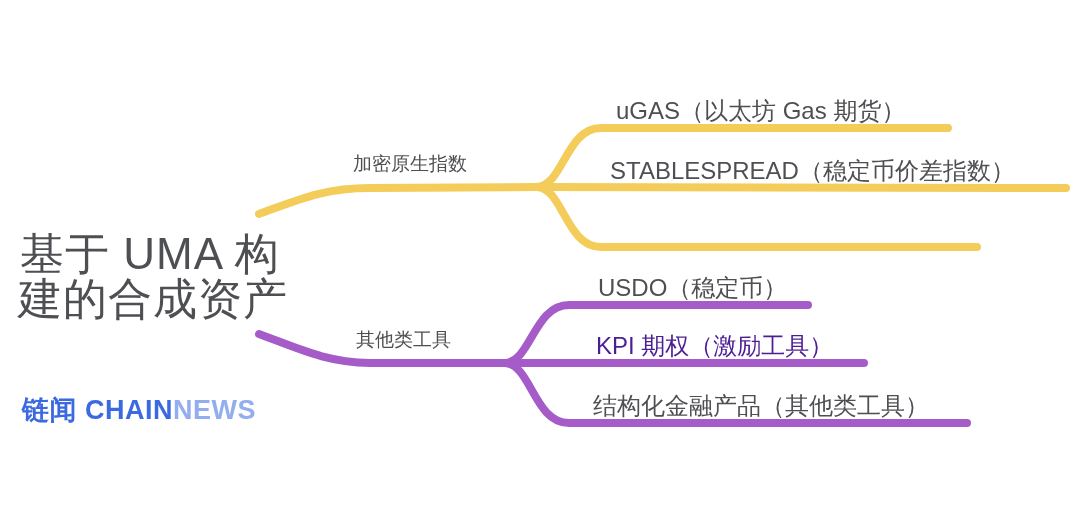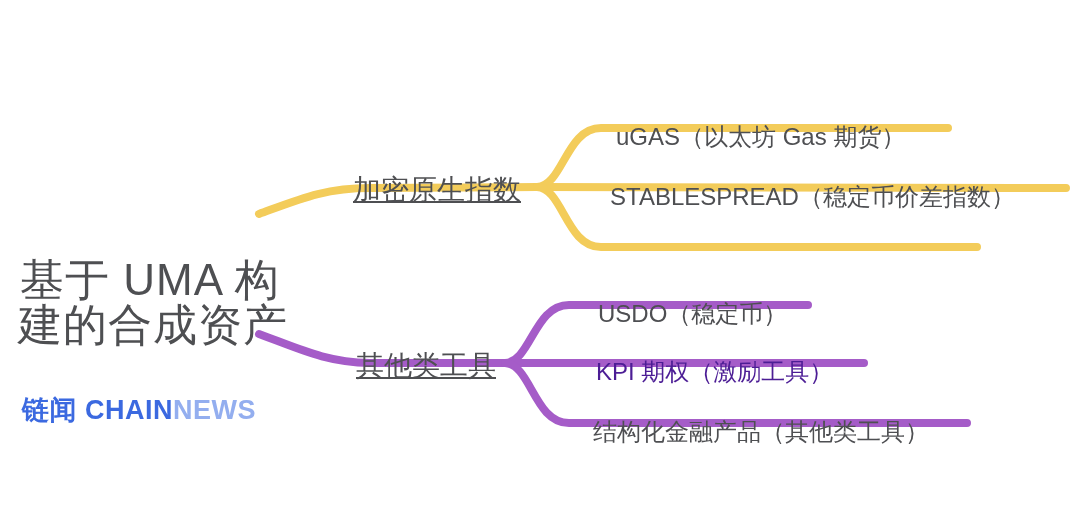--- a/index.html
+++ b/index.html
@@ -25,31 +25,29 @@
   .edges path {
     fill: none;
     stroke-width: 8;
     stroke-linecap: round;
     stroke-linejoin: round;
   }
   .node {
     position: absolute;
     white-space: nowrap;
     color: #4e4f52;
-    margin-top: 26px;
   }
   .root-line {
     font-size: 44px;
     line-height: 45px;
     letter-spacing: 1px;
   }
   .branch-label {
-    font-size: 28px;
+    font-size: 19px;
     line-height: 34px;
-    text-decoration: underline;
   }
   .leaf-label {
     font-size: 24px;
     line-height: 30px;
   }
   .logo {
     position: absolute;
     left: 22px;
     top: 392px;
     font-size: 27px;

